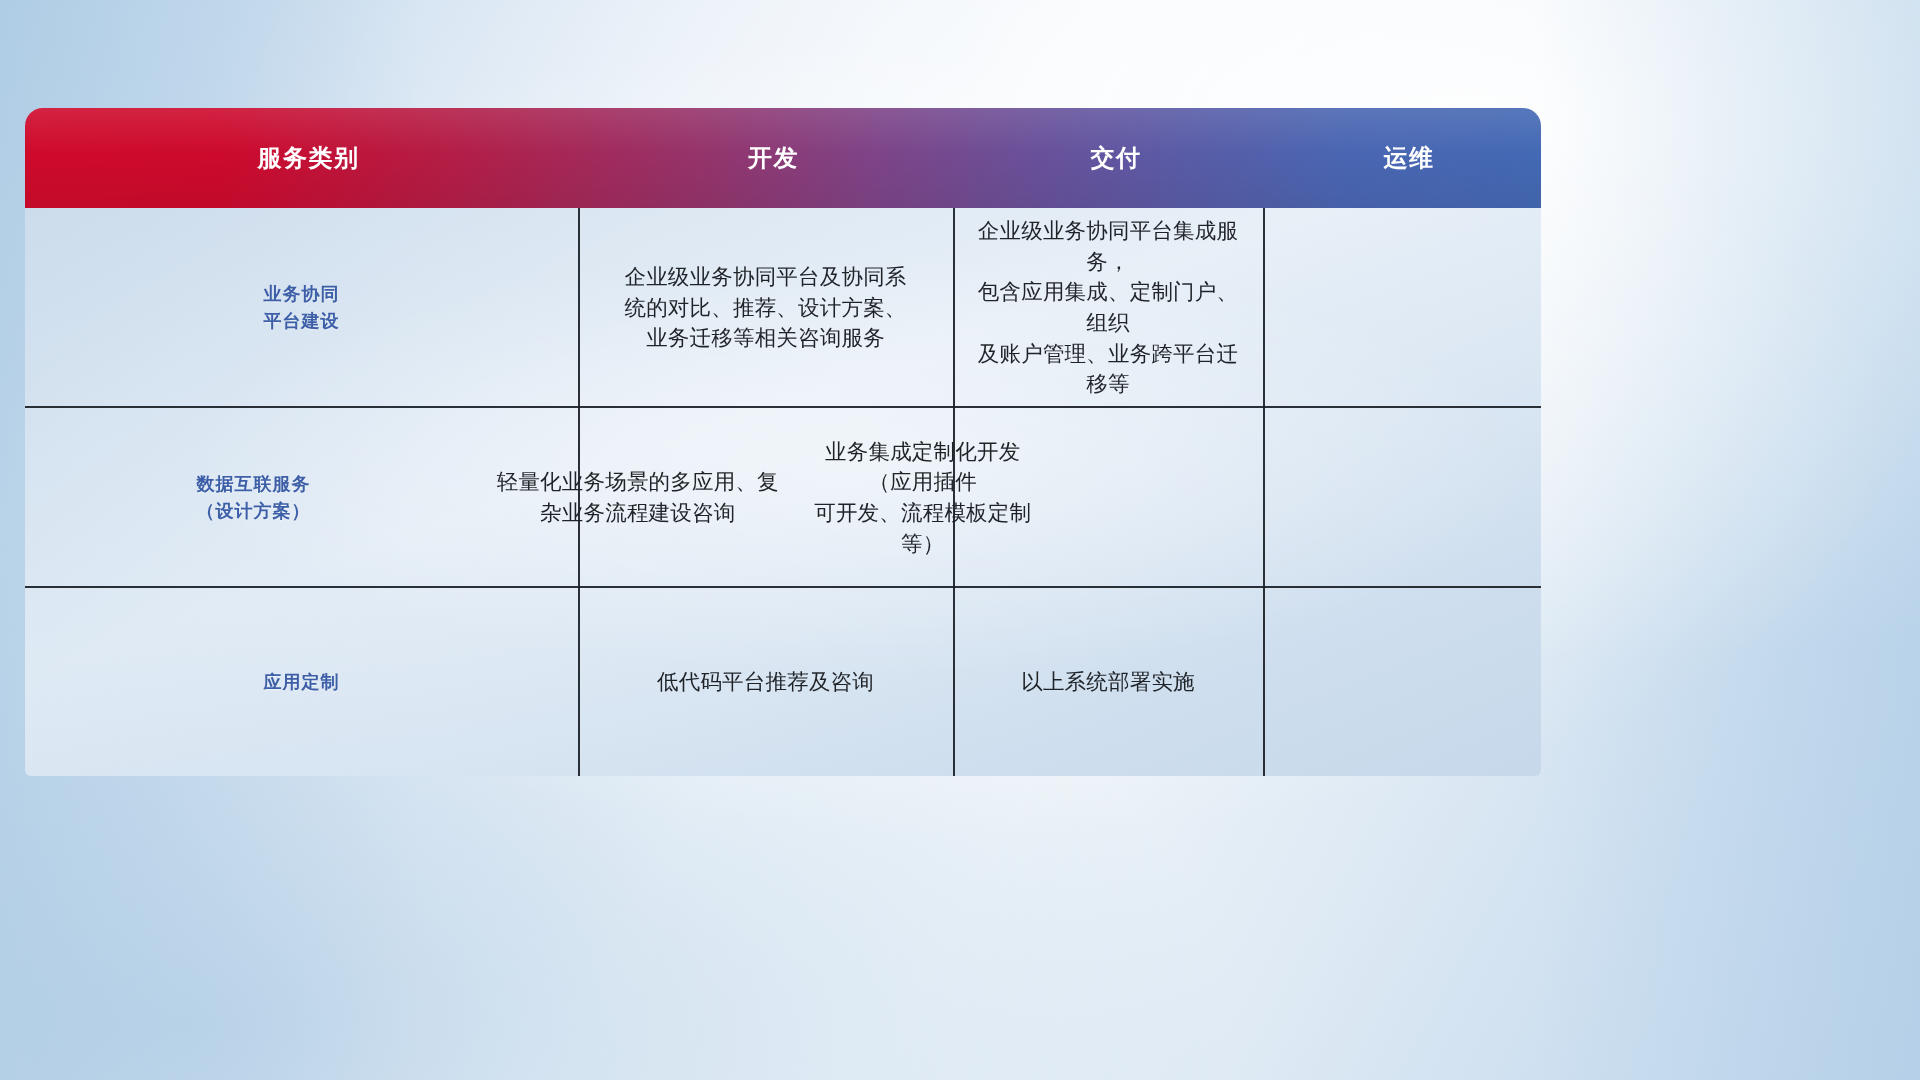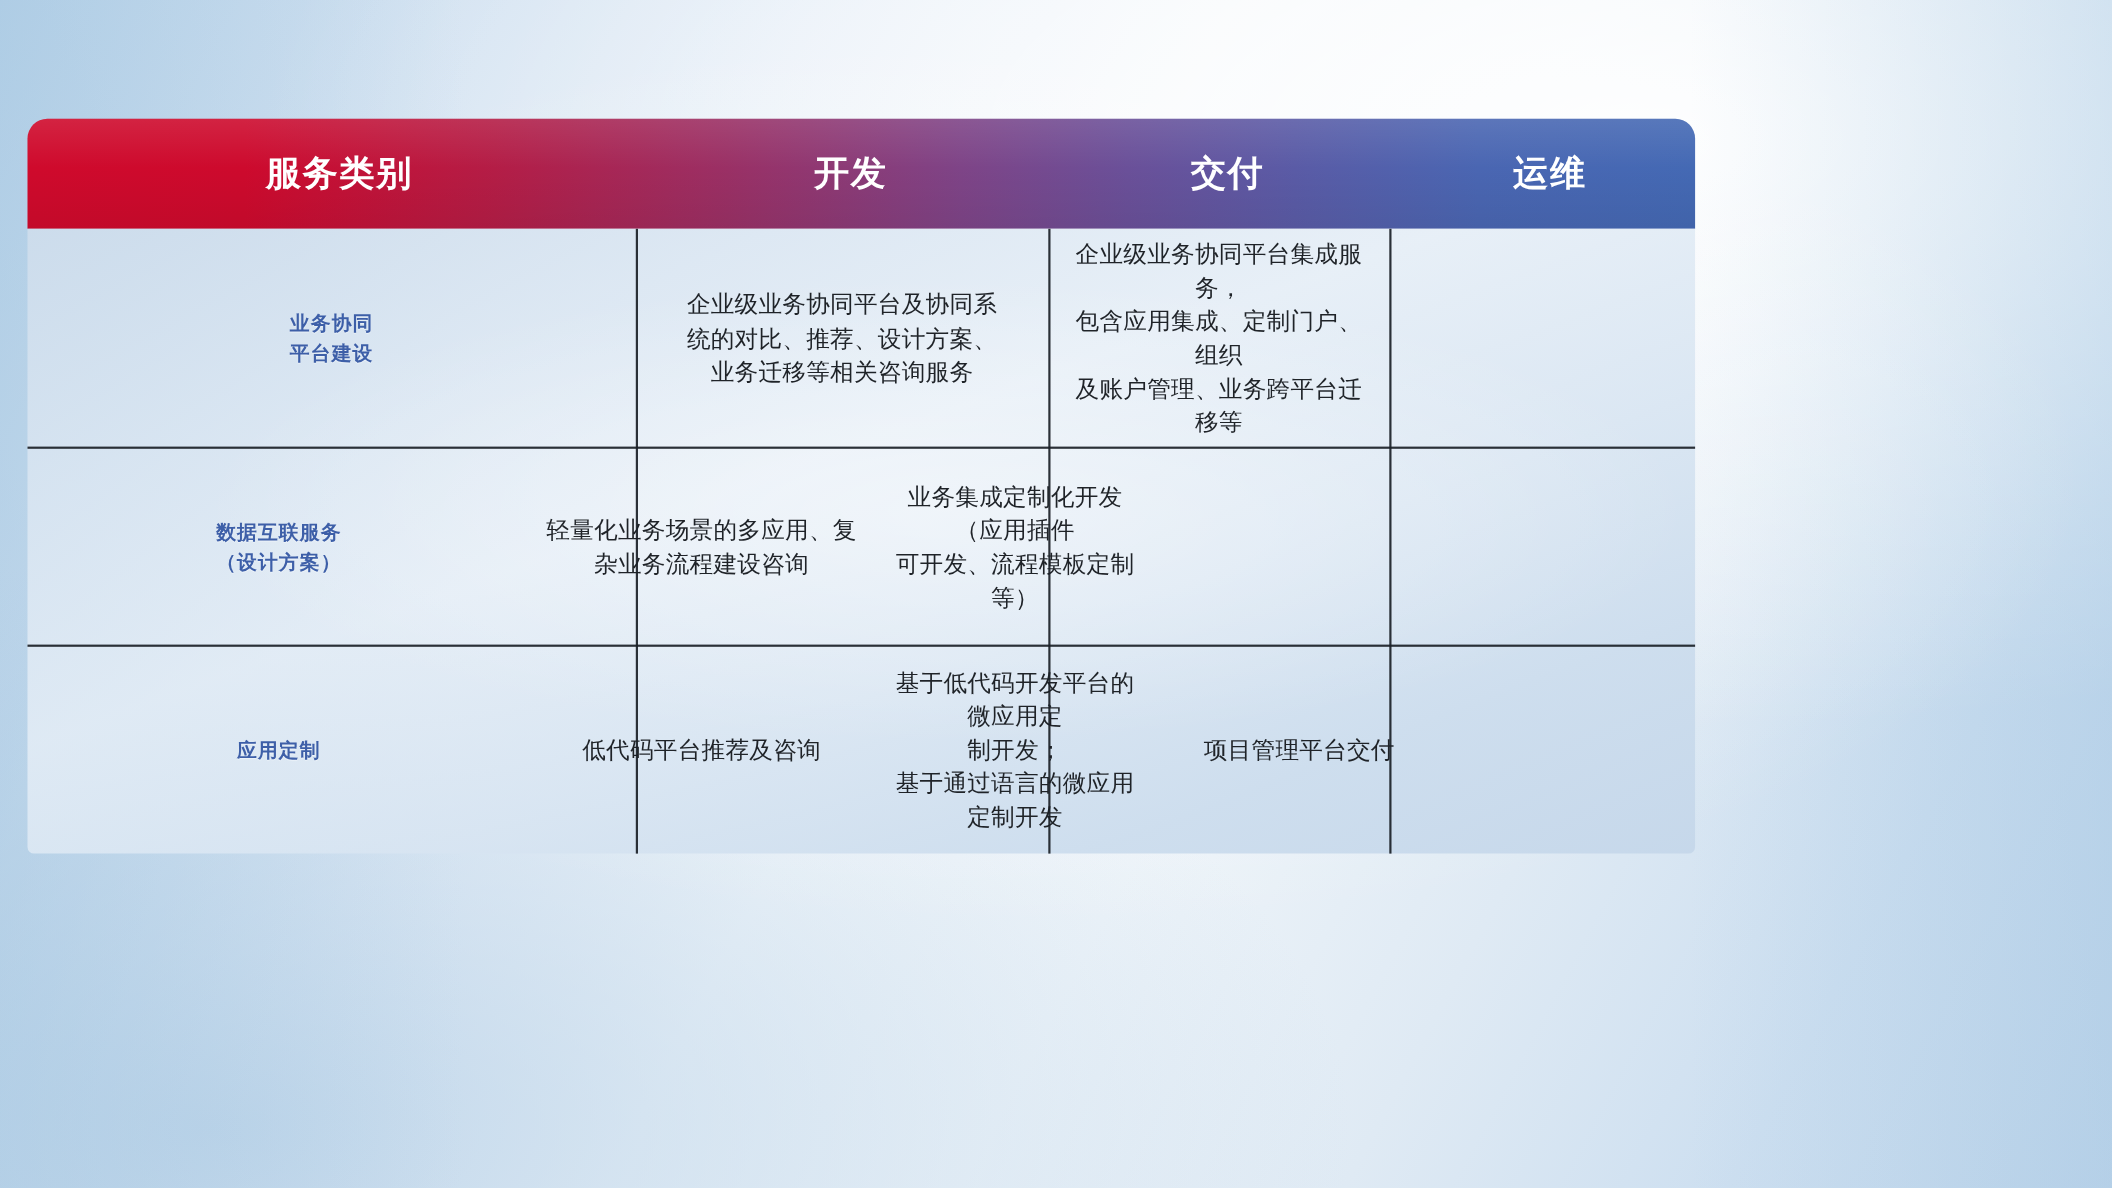--- a/index.html
+++ b/index.html
@@ -56,21 +56,21 @@
     overflow:hidden;
   }
   .thead::after{
     content:"";
     position:absolute; inset:0;
     background:linear-gradient(180deg, rgba(255,255,255,0.10) 0%, rgba(255,255,255,0.0) 45%, rgba(0,0,0,0.06) 100%);
     pointer-events:none;
   }
   .th {
     color:#ffffff;
-    font-size:32px;
+    font-size:24px;
     font-weight:bold;
     text-align:center;
     letter-spacing:1.5px;
     position:relative;
     z-index:2;
     white-space:nowrap;
     padding-left:12px;
   }
 
   .tbody {
@@ -200,26 +200,21 @@
     </div>
 
     <div class="trow r3">
       <div class="cell cat" style="width:553px">
         <span class="txt">应用定制</span>
       </div>
       <div class="cell" style="width:375px">
         <span class="txt">低代码平台推荐及咨询</span>
       </div>
       <div class="cell" style="width:310px">
-        <span class="txt">基于低代码开发平台的微应用定
-制开发；
-基于通过语言的微应用定制开发</span>
-      </div>
-      <div class="cell" style="width:310px">
-        <span class="txt">项目管理平台交付</span>
+        <span class="txt">以上系统部署实施</span>
       </div>
       <div class="cell" style="width:276px">
         <span class="txt"></span>
       </div>
     </div>
 
   </div>
 </div>
 
 </body></html>

